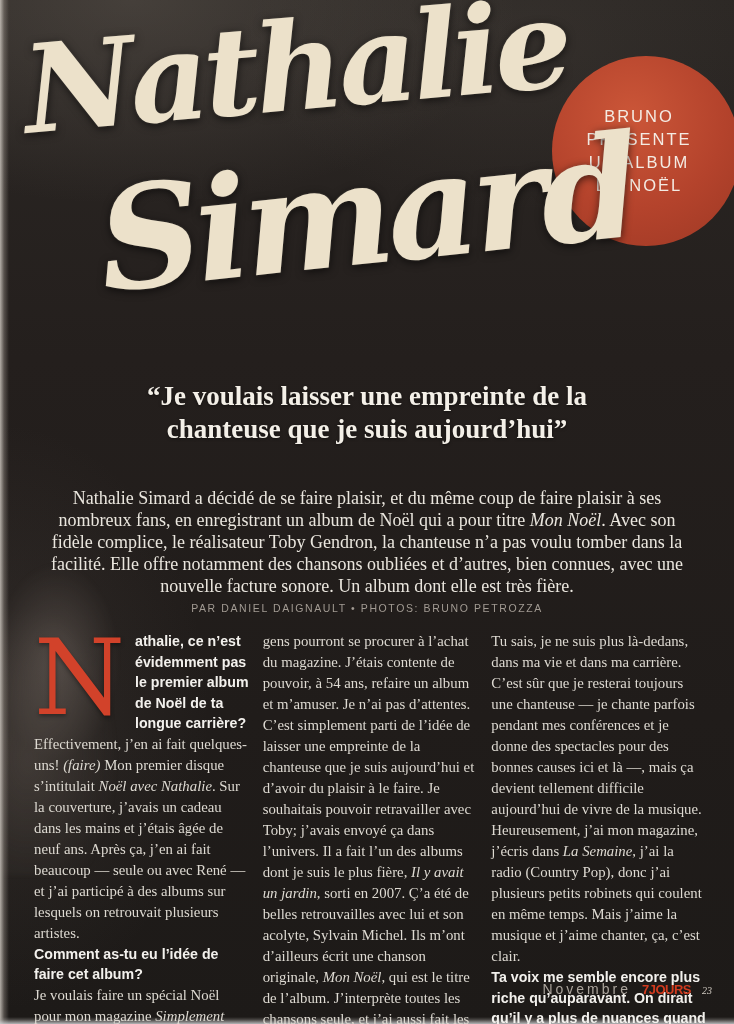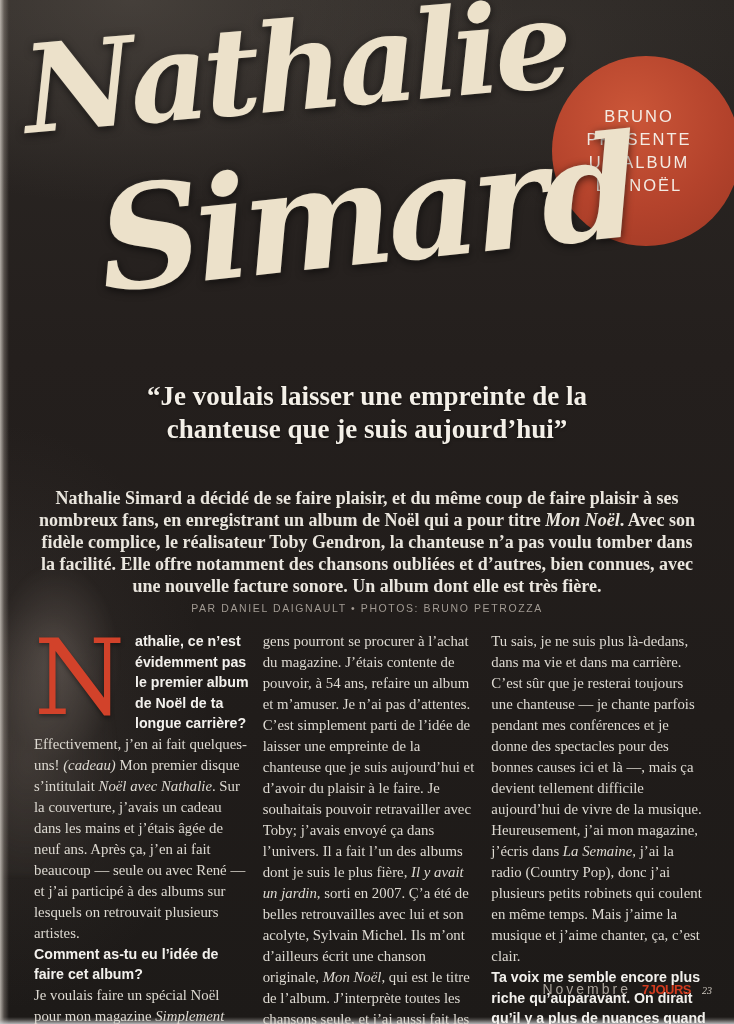--- a/index.html
+++ b/index.html
@@ -34,21 +34,21 @@
     background:radial-gradient(circle at 42% 32%, #cb5638 0%, #b4432c 55%, #9d3824 100%);
     z-index:2;display:flex;flex-direction:column;justify-content:center;align-items:center;
     font-family:"Liberation Sans",sans-serif;color:#f4ebe3;font-size:16.5px;
     letter-spacing:2px;line-height:1.38;text-align:center;padding-right:14px;box-sizing:border-box;}
   
   .quote{position:absolute;top:380px;left:10px;right:10px;text-align:center;z-index:3;
     font-family:"Liberation Serif",serif;font-weight:bold;font-size:27px;line-height:1.22;
     color:#f4f0e8;text-shadow:0 1px 3px rgba(0,0,0,.5);}
   
   .lead{position:absolute;top:487px;left:36px;right:36px;text-align:center;z-index:3;
-    font-family:"Liberation Serif",serif;font-weight:bold;font-size:18px;line-height:22px;
+    font-family:"Liberation Serif",serif;font-weight:normal;font-size:18px;line-height:22px;
     color:#eae6de;}
   .lead em{font-style:italic;}
   .byline{position:absolute;top:602px;left:0;right:0;text-align:center;z-index:3;
     font-family:"Liberation Sans",sans-serif;font-size:10.5px;letter-spacing:1.6px;color:#a29b93;}
   
   .columns{position:absolute;top:631px;left:34px;right:28px;height:372px;display:flex;gap:14px;z-index:3;}
   .col{flex:1;min-width:0;font-size:14.8px;line-height:21px;color:#dedad2;}
   .col p{margin:0;}
   .q{font-family:"Liberation Sans",sans-serif;font-weight:bold;font-size:14.2px;
     line-height:20.5px;color:#f3f1ed;}
@@ -88,21 +88,21 @@
 
   <div class="lead"><span>Nathalie Simard a décidé de se faire plaisir, et du même coup de faire plaisir à ses nombreux fans, en enregistrant un album de Noël qui a pour titre </span><em>Mon Noël</em><span>. Avec son fidèle complice, le réalisateur Toby Gendron, la chanteuse n’a pas voulu tomber dans la facilité. Elle offre notamment des chansons oubliées et d’autres, bien connues, avec une nouvelle facture sonore. Un album dont elle est très fière.</span></div>
 
   <div class="byline">PAR DANIEL DAIGNAULT • PHOTOS: BRUNO PETROZZA</div>
 
   <div class="columns">
 
     <div class="col">
       <span class="dropcap">N</span>
       <p class="q">athalie, ce n’est évidemment pas le premier album de Noël de ta longue carrière?</p>
-      <p class="a"><span>Effectivement, j’en ai fait quelques-uns! </span><em>(cadeau)</em><span> Mon premier disque s’intitulait </span><em>Noël avec Nathalie</em><span>. Sur la couverture, j’avais un cadeau dans les mains et j’étais âgée de neuf ans. Après ça, j’en ai fait beaucoup — seule ou avec René — et j’ai participé à des albums sur lesquels on retrouvait plusieurs artistes.</span></p>
+      <p class="a"><span>Effectivement, j’en ai fait quelques-uns! </span><em>(faire)</em><span> Mon premier disque s’intitulait </span><em>Noël avec Nathalie</em><span>. Sur la couverture, j’avais un cadeau dans les mains et j’étais âgée de neuf ans. Après ça, j’en ai fait beaucoup — seule ou avec René — et j’ai participé à des albums sur lesquels on retrouvait plusieurs artistes.</span></p>
       <p class="q">Comment as-tu eu l’idée de faire cet album?</p>
       <p class="a"><span>Je voulais faire un spécial Noël pour mon magazine </span><em>Simplement bien avec Nathalie</em></p>
     </div>
 
     <div class="col">
       <p class="a"><span>gens pourront se procurer à l’achat du magazine. J’étais contente de pouvoir, à 54 ans, refaire un album et m’amuser. Je n’ai pas d’attentes. C’est simplement parti de l’idée de laisser une empreinte de la chanteuse que je suis aujourd’hui et d’avoir du plaisir à le faire. Je souhaitais pouvoir retravailler avec Toby; j’avais envoyé ça dans l’univers. Il a fait l’un des albums dont je suis le plus fière, </span><em>Il y avait un jardin</em><span>, sorti en 2007. Ç’a été de belles retrouvailles avec lui et son acolyte, Sylvain Michel. Ils m’ont d’ailleurs écrit une chanson originale, </span><em>Mon Noël</em><span>, qui est le titre de l’album. J’interprète toutes les chansons seule, et j’ai aussi fait les chœurs.</span></p>
 
     </div>
 
     <div class="col">

